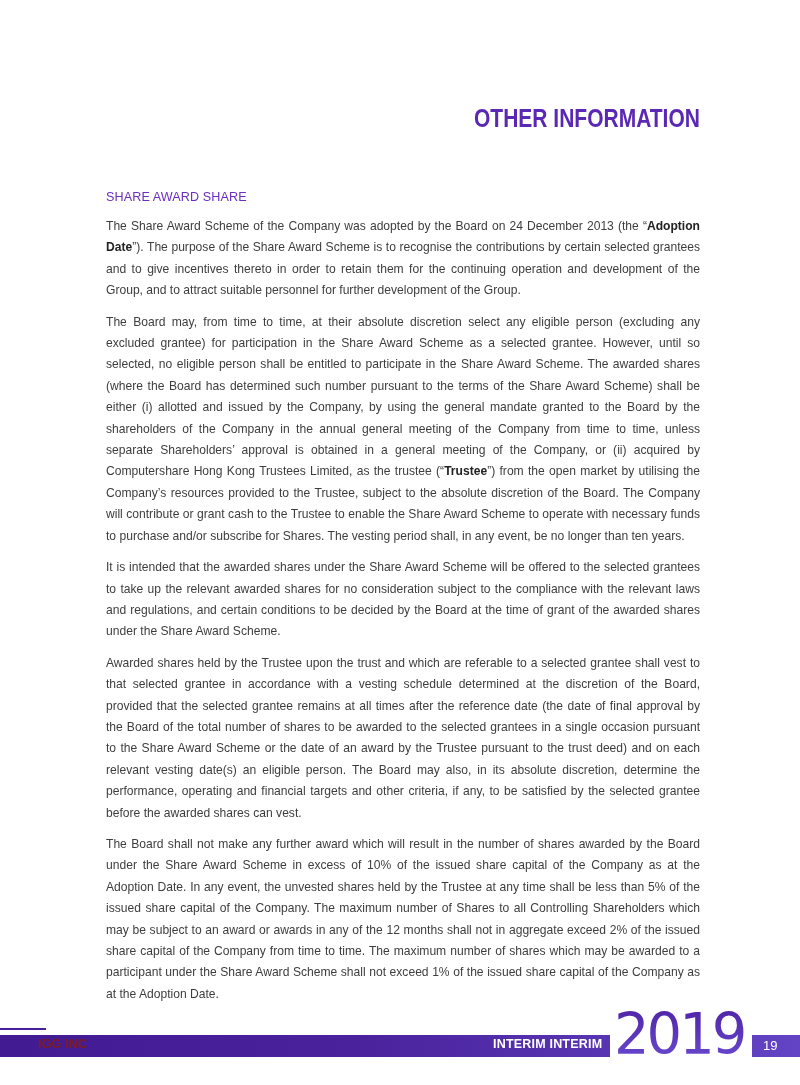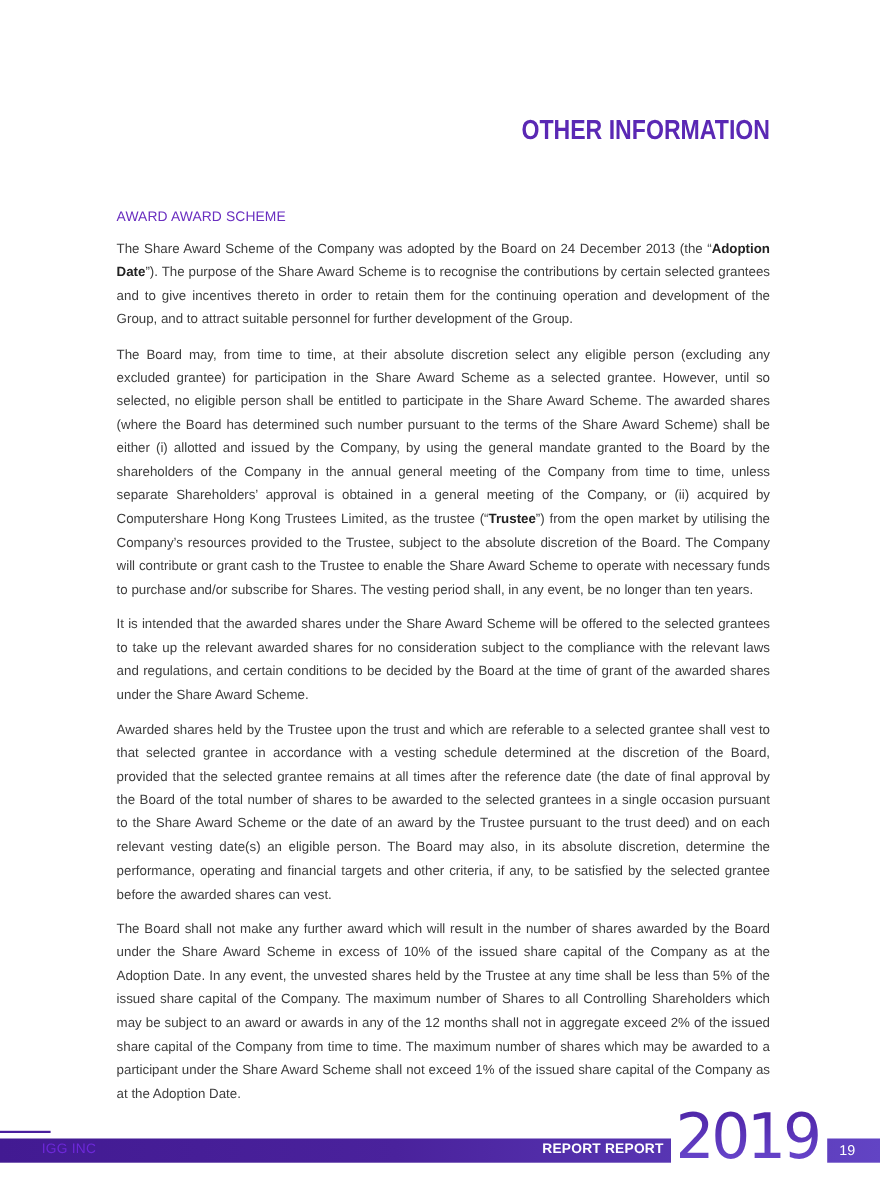--- a/index.html
+++ b/index.html
@@ -26,22 +26,22 @@
     }
     .para b { color: #222; }
     .footer-line {
       position: absolute; left: 0; top: 1028px; width: 46px; height: 2px; background: #4a1f9e;
     }
     .footer-bar {
       position: absolute; left: 0; top: 1035px; width: 800px; height: 22px;
       background: linear-gradient(90deg, #421a92 0%, #4a229c 45%, #6244c4 100%);
     }
     .footer-company {
-      position: absolute; left: 38px; top: 1037px; font-size: 12.5px; font-weight: normal;
-      color: #6d28d9; letter-spacing: 0.2px;
+      position: absolute; left: 38px; top: 1037px; font-size: 12.5px; font-weight: bold;
+      color: #7f1d1d; letter-spacing: 0.2px;
     }
     .footer-report {
       position: absolute; left: 493px; top: 1037px; font-size: 12.5px; font-weight: bold;
       color: #ffffff; letter-spacing: 0.2px;
     }
     .year-gap {
       position: absolute; left: 610px; top: 1018px; width: 142px; height: 42px; background: #ffffff;
     }
     .year {
       position: absolute; left: 614px; top: 1006px; font-size: 57px; line-height: 57px;
@@ -55,32 +55,32 @@
     .page-number {
       position: absolute; left: 763px; top: 1038px; font-size: 13px; color: #ffffff;
     }
   </style>
 </head>
 <body>
 
 <div class="page-title">OTHER INFORMATION</div>
 
 <div class="content">
-  <h2 class="section-heading">AWARD AWARD SCHEME</h2>
+  <h2 class="section-heading">SHARE AWARD SHARE</h2>
 
   <p class="para"><span>The Share Award Scheme of the Company was adopted by the Board on 24 December 2013 (the “</span><b>Adoption Date</b><span>”). The purpose of the Share Award Scheme is to recognise the contributions by certain selected grantees and to give incentives thereto in order to retain them for the continuing operation and development of the Group, and to attract suitable personnel for further development of the Group.</span></p>
 
   <p class="para"><span>The Board may, from time to time, at their absolute discretion select any eligible person (excluding any excluded grantee) for participation in the Share Award Scheme as a selected grantee. However, until so selected, no eligible person shall be entitled to participate in the Share Award Scheme. The awarded shares (where the Board has determined such number pursuant to the terms of the Share Award Scheme) shall be either (i) allotted and issued by the Company, by using the general mandate granted to the Board by the shareholders of the Company in the annual general meeting of the Company from time to time, unless separate Shareholders’ approval is obtained in a general meeting of the Company, or (ii) acquired by Computershare Hong Kong Trustees Limited, as the trustee (“</span><b>Trustee</b><span>”) from the open market by utilising the Company’s resources provided to the Trustee, subject to the absolute discretion of the Board. The Company will contribute or grant cash to the Trustee to enable the Share Award Scheme to operate with necessary funds to purchase and/or subscribe for Shares. The vesting period shall, in any event, be no longer than ten years.</span></p>
 
   <p class="para">It is intended that the awarded shares under the Share Award Scheme will be offered to the selected grantees to take up the relevant awarded shares for no consideration subject to the compliance with the relevant laws and regulations, and certain conditions to be decided by the Board at the time of grant of the awarded shares under the Share Award Scheme.</p>
 
   <p class="para">Awarded shares held by the Trustee upon the trust and which are referable to a selected grantee shall vest to that selected grantee in accordance with a vesting schedule determined at the discretion of the Board, provided that the selected grantee remains at all times after the reference date (the date of final approval by the Board of the total number of shares to be awarded to the selected grantees in a single occasion pursuant to the Share Award Scheme or the date of an award by the Trustee pursuant to the trust deed) and on each relevant vesting date(s) an eligible person. The Board may also, in its absolute discretion, determine the performance, operating and financial targets and other criteria, if any, to be satisfied by the selected grantee before the awarded shares can vest.</p>
 
   <p class="para">The Board shall not make any further award which will result in the number of shares awarded by the Board under the Share Award Scheme in excess of 10% of the issued share capital of the Company as at the Adoption Date. In any event, the unvested shares held by the Trustee at any time shall be less than 5% of the issued share capital of the Company. The maximum number of Shares to all Controlling Shareholders which may be subject to an award or awards in any of the 12 months shall not in aggregate exceed 2% of the issued share capital of the Company from time to time. The maximum number of shares which may be awarded to a participant under the Share Award Scheme shall not exceed 1% of the issued share capital of the Company as at the Adoption Date.</p>
 </div>
 
 <div class="footer-line"></div>
 <div class="footer-bar"></div>
 <div class="footer-company">IGG INC</div>
-<div class="footer-report">REPORT REPORT</div>
+<div class="footer-report">INTERIM INTERIM</div>
 <div class="year-gap"></div>
 <div class="year">2019</div>
 <div class="page-number">19</div>
 
 </body></html>

